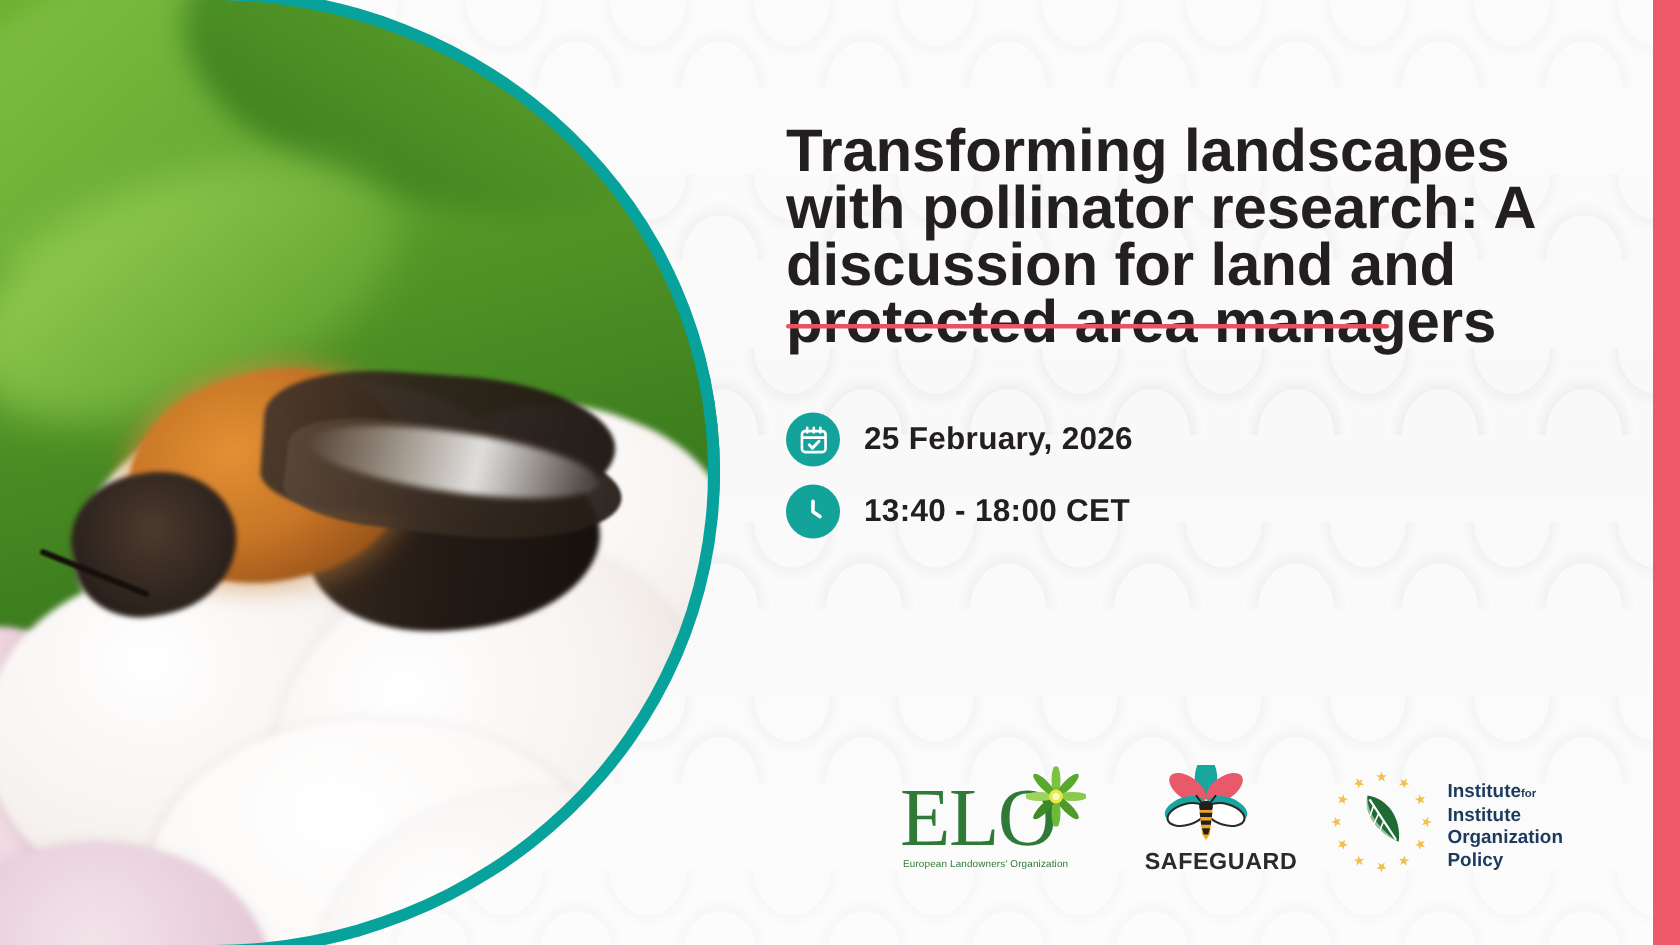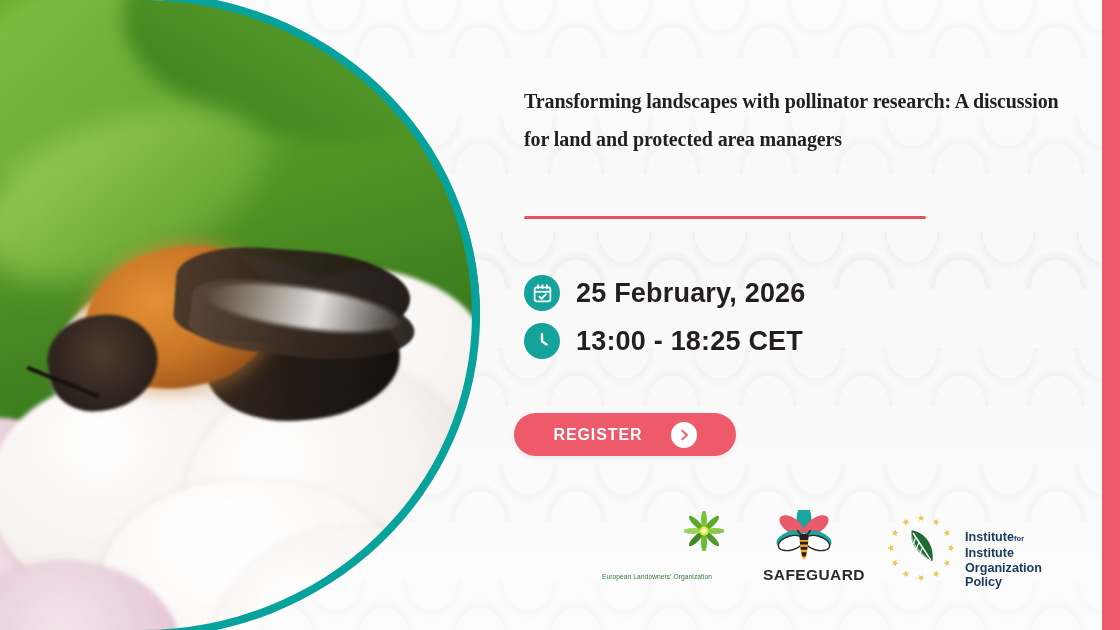--- a/index.html
+++ b/index.html
@@ -213,26 +213,25 @@
     position:absolute;
     left:500px; top:0;
     width:620px; height:630px;
     z-index:5;
     padding:0 40px 0 24px;
   }
   .headline {
     position:absolute;
     left:24px; top:82px;
     width:560px;
-    font-size:20px;
+    font-size:40px;
     line-height:38px;
     font-weight:bold;
     color:#231f20;
     letter-spacing:-.1px;
-    font-family:Liberation Serif, serif;
   }
   .divider {
     position:absolute;
     left:24px; top:216px;
     width:402px; height:3px;
     background:#e8535f;
     border-radius:2px;
   }
 
   .meta { position:absolute; left:24px; top:275px; }
@@ -245,21 +244,21 @@
   .meta-icon {
     width:36px; height:36px;
     border-radius:50%;
     background:#14a39a;
     display:flex;
     align-items:center;
     justify-content:center;
     flex:0 0 36px;
   }
   .meta-text {
-    font-size:27px;
+    font-size:21px;
     font-weight:bold;
     color:#231f20;
     letter-spacing:.2px;
     white-space:nowrap;
   }
 
   .register-btn {
     position:absolute;
     left:14px; top:413px;
     width:222px; height:43px;
@@ -324,21 +323,21 @@
   .sg-label {
     position:absolute; left:10px; top:56px; width:102px;
     text-align:center;
     font-size:15.5px;
     font-weight:bold;
     color:#2a2a2a;
     letter-spacing:.4px;
   }
 
   
-  .logo-ieep { width:178px; height:80px; display:flex; align-items:flex-end; gap:6px; }
+  .logo-ieep { width:178px; height:80px; display:flex; align-items:center; gap:6px; }
   .ieep-text {
     font-size:12.6px;
     font-weight:bold;
     line-height:14.6px;
     color:#1b3a5c;
   }
   .ieep-text .sm { font-size:7.6px; font-weight:bold; }
 </style>
 </head>
 <body>
@@ -405,39 +404,32 @@
         <span class="meta-text">25 February, 2026</span>
       </div>
 
       <div class="meta-row">
         <span class="meta-icon">
           <svg width="24" height="24" viewBox="0 0 24 24">
             <circle cx="12" cy="12" r="11.5" fill="#14a39a"></circle>
             <polyline points="12,5.2 12,12.2 16.6,15.4" fill="none" stroke="#fff" stroke-width="2.4" stroke-linecap="round" stroke-linejoin="round"></polyline>
           </svg>
         </span>
-        <span class="meta-text">13:00 - 18:25 CET</span>
+        <span class="meta-text">13:40 - 18:00 CET</span>
       </div>
 
     </div>
 
-    <button class="register-btn">
-      <span class="register-label">REGISTER</span>
-      <span class="arrow-circle">
-        <svg width="14" height="14" viewBox="0 0 24 24">
-          <polyline points="9,4.5 17,12 9,19.5" fill="none" stroke="#ee5a6a" stroke-width="3.4" stroke-linecap="round" stroke-linejoin="round"></polyline>
-        </svg>
-      </span>
-    </button>
 
   </div>
 
   <div class="logos">
 
     <div class="logo logo-elo">
+      <span class="elo-mark">ELO</span>
       <span class="elo-burst">
         <svg width="40" height="40" viewBox="0 0 40 40">
           <g transform="translate(20,20)">
             <g fill="#4c9a2a">
               <ellipse cx="0" cy="-11" rx="3" ry="10" fill="#7ec13f"></ellipse>
               <ellipse cx="0" cy="-11" rx="3" ry="10" transform="rotate(45)" fill="#5aa92f"></ellipse>
               <ellipse cx="0" cy="-11" rx="3" ry="10" transform="rotate(90)" fill="#8cc84a"></ellipse>
               <ellipse cx="0" cy="-11" rx="3" ry="10" transform="rotate(135)" fill="#4f9a28"></ellipse>
               <ellipse cx="0" cy="-11" rx="3" ry="10" transform="rotate(180)" fill="#6fb838"></ellipse>
               <ellipse cx="0" cy="-11" rx="3" ry="10" transform="rotate(225)" fill="#3f8a22"></ellipse>

